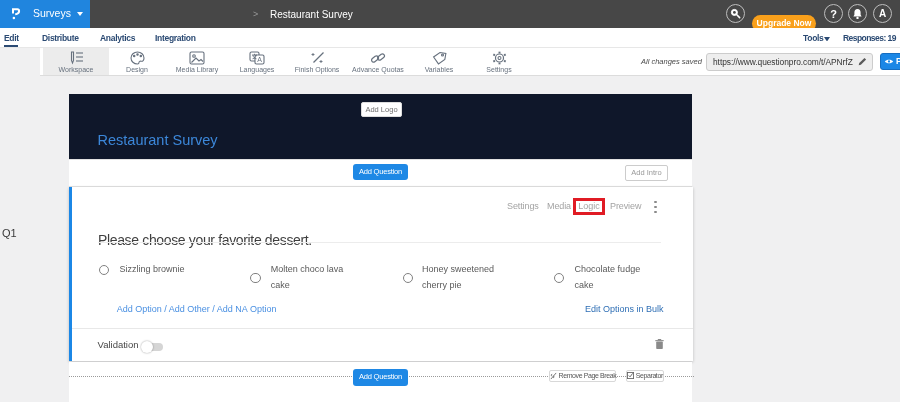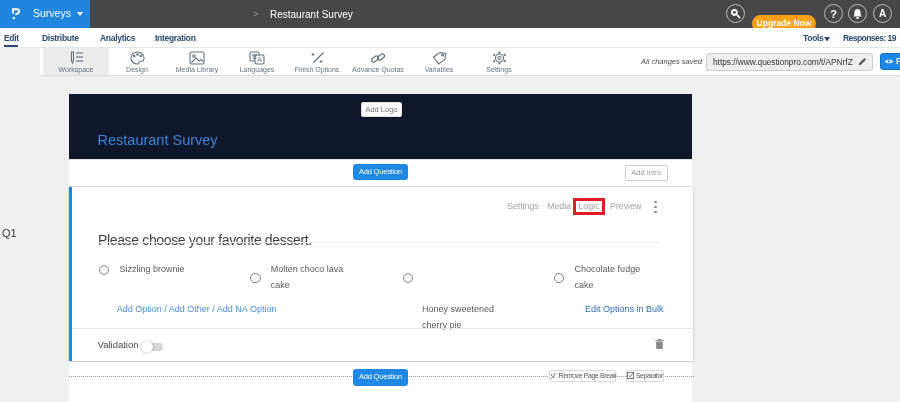--- a/index.html
+++ b/index.html
@@ -227,21 +227,21 @@
   <div id="qtext">Please choose your favorite dessert.</div>
   <div id="qunderline"></div>
 
   <div class="radio" style="left:26.5px; top:77.8px;"></div>
   <div class="optlab" style="left:47.5px;">Sizzling brownie</div>
 
   <div class="radio" style="left:178px; top:85.7px;"></div>
   <div class="optlab" style="left:198.8px;">Molten choco lava<br>cake</div>
 
   <div class="radio" style="left:330.5px; top:85.7px;"></div>
-  <div class="optlab" style="left:350px;margin-top:40px;">Honey sweetened<br>cherry pie</div>
+  <div class="optlab" style="left:350px;">Honey sweetened<br>cherry pie</div>
 
   <div class="radio" style="left:481.6px; top:85.7px;"></div>
   <div class="optlab" style="left:502.6px;">Chocolate fudge<br>cake</div>
 
   <div id="optlinks">Add Option / Add Other / Add NA Option</div>
   <div id="editbulk">Edit Options in Bulk</div>
   <div id="qsep"></div>
   <div id="validation">Validation</div>
   <div id="toggle">
       <div id="knob"></div>

